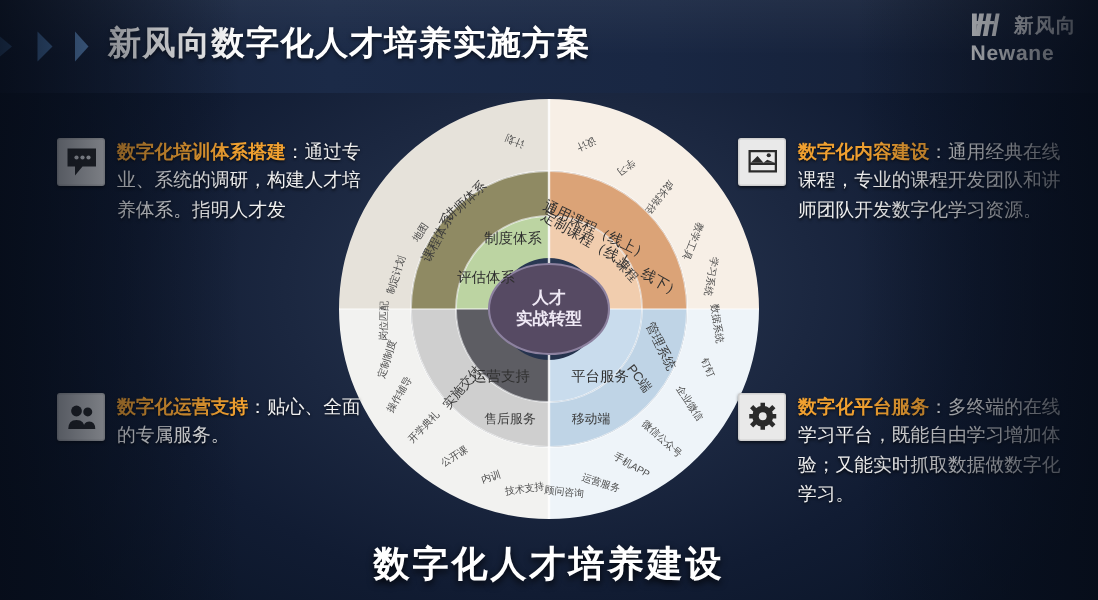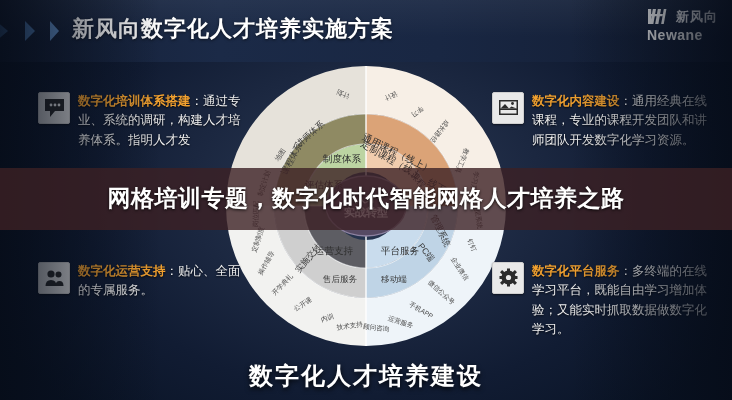--- a/index.html
+++ b/index.html
@@ -250,17 +250,14 @@
           <rect x="15" y="12.5" width="3" height="4" transform="rotate(-45 16.5 14.5)"></rect>
         </g>
         <circle cx="10.5" cy="9.5" r="2.6" fill="#e9e9e9"></circle>
       </svg>
     </div>
     <div class="card-text"><b>数字化平台服务</b><span>：</span><span>多终端的在线学习平台，既能自由学习增加体验；又能实时抓取数据做数字化学习。</span></div>
   </div>
 
   <div class="bottom-caption">数字化人才培养建设</div>
 
-  <div class="overlay-band">
-    <div class="overlay-title">网格培训专题，数字化时代智能网格人才培养之路</div>
-  </div>
 
 </div>
 
 </body></html>

